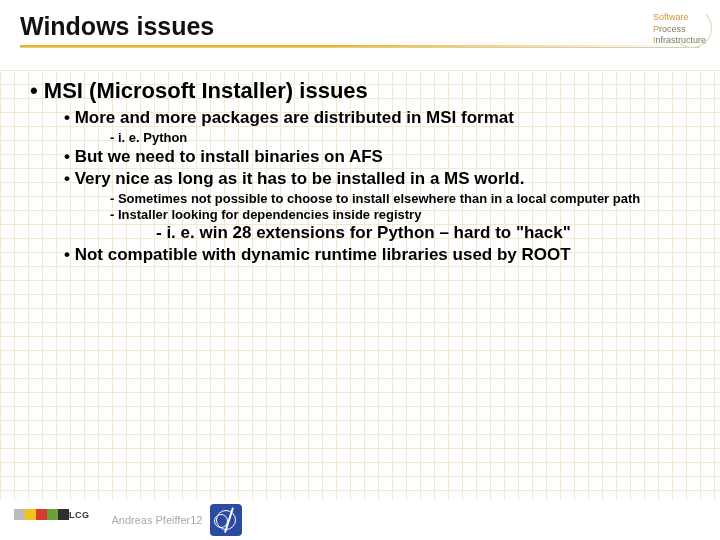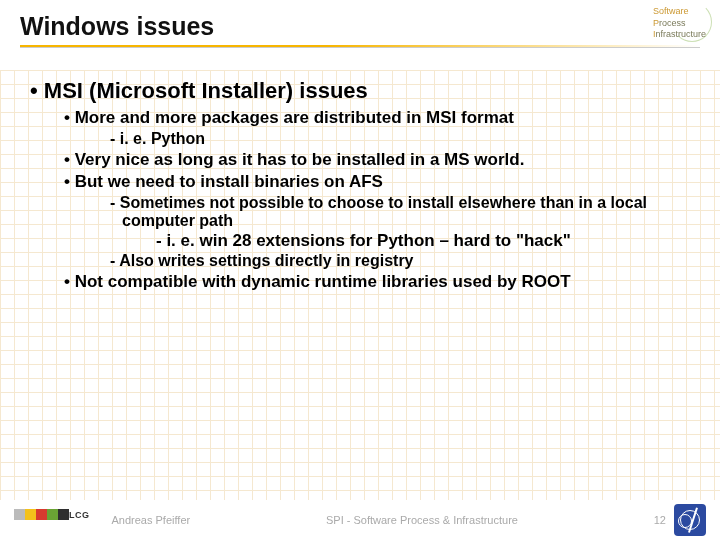--- a/index.html
+++ b/index.html
@@ -34,21 +34,21 @@
     color: #111;
   }
   .title-rule {
     margin-top: 4px;
     height: 3px;
     background: linear-gradient(90deg, #f7b500 0 45%, #fff 100%);
     border-bottom: 1px solid #ccc;
   }
   .logo-spi {
     position: absolute;
-    top: 6px;
+    top: 12px;
     right: 14px;
     font-size: 9px;
     line-height: 1.3;
     color: #7a7a5a;
     text-align: left;
     z-index: 3;
   }
   .logo-spi .s { color: #cc9933; }
   .logo-spi .arc {
     width: 40px; height: 40px;
@@ -62,21 +62,21 @@
   }
   .content {
     position: relative;
     z-index: 1;
     padding: 16px 30px 4px 30px;
     font-weight: bold;
     color: #000;
   }
   .b1 { font-size: 22px; margin: 6px 0 4px 0; }
   .b2 { font-size: 17px; margin: 2px 0 2px 34px; }
-  .b3 { font-size: 16px; margin: 1px 0 1px 80px; text-indent: -12px; padding-left: 12px; }
+  .b3 { font-size: 13px; margin: 1px 0 1px 80px; text-indent: -12px; padding-left: 12px; }
   .b4 { font-size: 17px; margin: 1px 0 1px 126px; text-indent: -12px; padding-left: 12px; }
   .bullet-dot::before { content: "• "; }
   .bullet-dash::before { content: "- "; }
   .footer {
     position: absolute;
     bottom: 0; left: 0; right: 0;
     height: 40px;
     z-index: 3;
     display: flex;
     align-items: center;
@@ -149,45 +149,44 @@
 
 <div class="header">
   <div class="title">Windows issues</div>
   <div class="title-rule"></div>
 </div>
 
 <div class="content">
   <div class="b1 bullet-dot">MSI (Microsoft Installer) issues</div>
   <div class="b2 bullet-dot">More and more packages are distributed in MSI format</div>
   <div class="b3 bullet-dash">i. e. Python</div>
+  <div class="b2 bullet-dot">But we need to install binaries on AFS</div>
   <div class="b2 bullet-dot">Very nice as long as it has to be installed in a MS world.</div>
-  <div class="b2 bullet-dot">But we need to install binaries on AFS</div>
   <div class="b3 bullet-dash">Sometimes not possible to choose to install elsewhere than in a local computer path</div>
+  <div class="b3 bullet-dash">Installer looking for dependencies inside registry</div>
   <div class="b4 bullet-dash">i. e. win 28 extensions for Python – hard to "hack"</div>
-  <div class="b3 bullet-dash">Also writes settings directly in registry</div>
 
   <div class="b2 bullet-dot">Not compatible with dynamic runtime libraries used by ROOT</div>
 </div>
 
 <div class="footer">
   <div class="logo-lcg">
     <div class="sq-row">
         <div class="sq gy"></div>
         <div class="sq y"></div>
       </div>
     <div class="sq-row">
         <div class="sq r"></div>
         <div class="sq g"></div>
       </div>
     <div class="sq-row">
         <div class="sq k"></div>
       </div>
     <div class="lcg-text">LCG</div>
   </div>
   <div class="author">Andreas Pfeiffer</div>
-  <div class="center">SPI - Software Process &amp; Infrastructure</div>
   <div class="page">12</div>
   <div class="cern-logo">
     <div class="ring"></div>
     <div class="ring2"></div>
     <div class="line"></div>
   </div>
 </div>
 
 </body></html>

